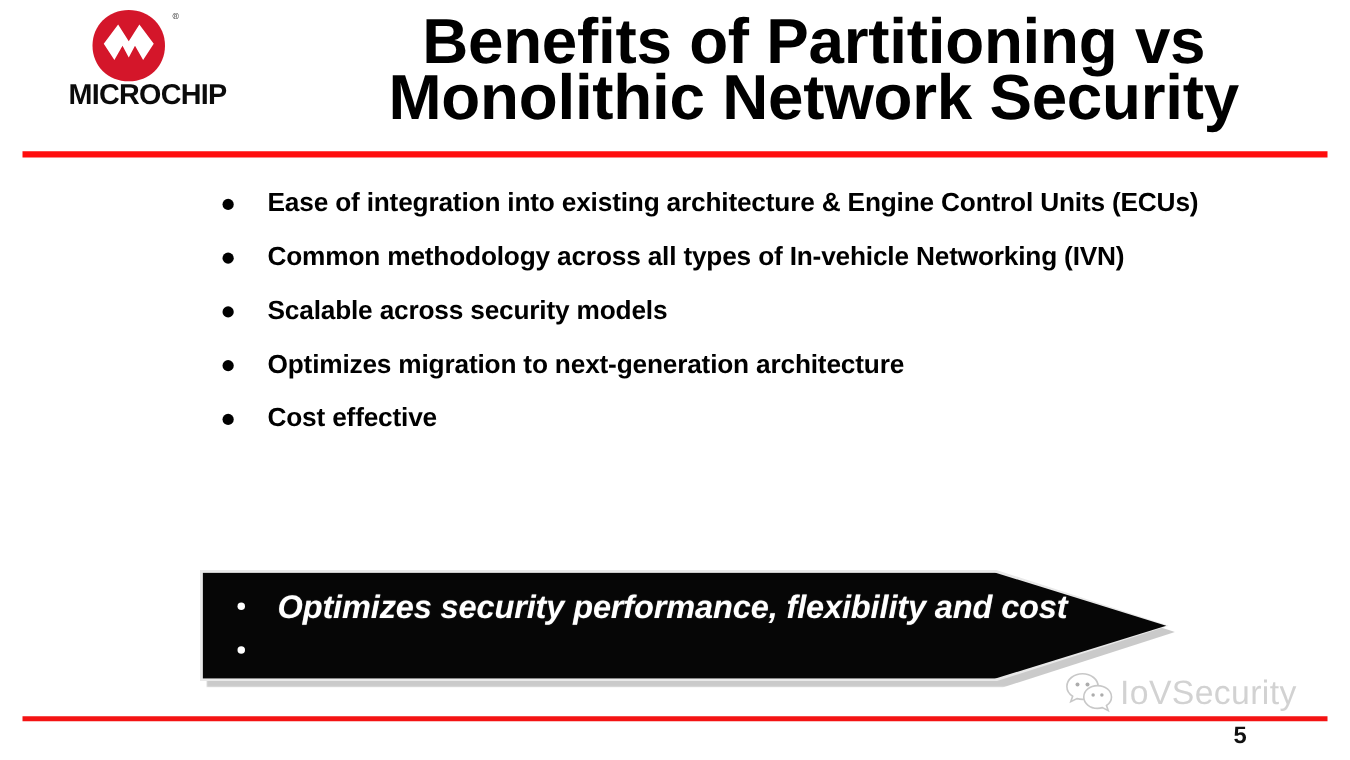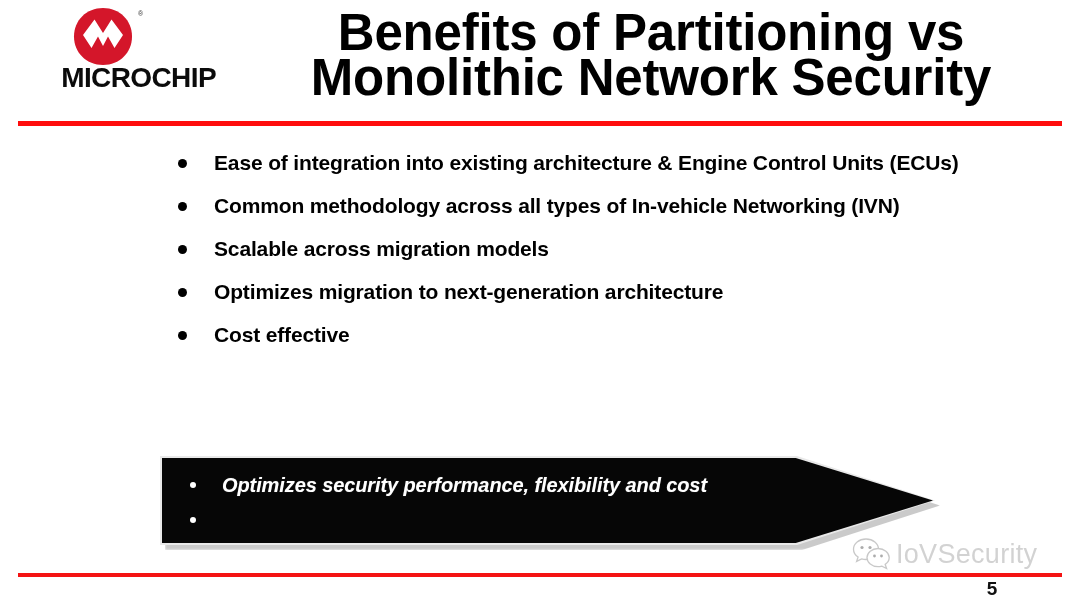--- a/index.html
+++ b/index.html
@@ -40,24 +40,24 @@
     top: 6px;
     font-size: 7px;
     color: #333333;
     line-height: 1;
   }
   .logo-word {
     position: absolute;
     left: 4px;
     top: 60px;
     width: 196px;
-    text-align: right;
-    font-family: "Liberation Sans", sans-serif;
-    font-weight: bold;
-    font-size: 28px;
+    text-align: center;
+    font-family: "Liberation Sans", sans-serif;
+    font-weight: bold;
+    font-size: 23px;
     letter-spacing: -0.6px;
     color: #0b0b0b;
     font-variant: small-caps;
     line-height: 1;
   }
 
   
   .title {
     position: absolute;
     left: 236px;
@@ -165,21 +165,21 @@
     left: 24px;
     top: 14px;
     width: 700px;
   }
   .callout-row {
     position: relative;
     padding-left: 38px;
     font-family: "Liberation Sans", sans-serif;
     font-weight: bold;
     font-style: italic;
-    font-size: 20px;
+    font-size: 26px;
     line-height: 31px;
     color: #ffffff;
     letter-spacing: -0.1px;
     margin-bottom: 4px;
     text-shadow: 0 0 1px rgba(255,255,255,0.35);
   }
   .callout-row .cdot {
     position: absolute;
     left: 6px;
     top: 12px;
@@ -254,21 +254,21 @@
     <div class="bullet-row">
       <span class="dot"></span>
       <span class="btext">Ease of integration into existing architecture &amp; Engine Control Units (ECUs)</span>
     </div>
     <div class="bullet-row">
       <span class="dot"></span>
       <span class="btext">Common methodology across all types of In-vehicle Networking (IVN)</span>
     </div>
     <div class="bullet-row">
       <span class="dot"></span>
-      <span class="btext">Scalable across migration models</span>
+      <span class="btext">Scalable across security models</span>
     </div>
     <div class="bullet-row">
       <span class="dot"></span>
       <span class="btext">Optimizes migration to next-generation architecture</span>
     </div>
     <div class="bullet-row">
       <span class="dot"></span>
       <span class="btext">Cost effective</span>
     </div>
   </div>

